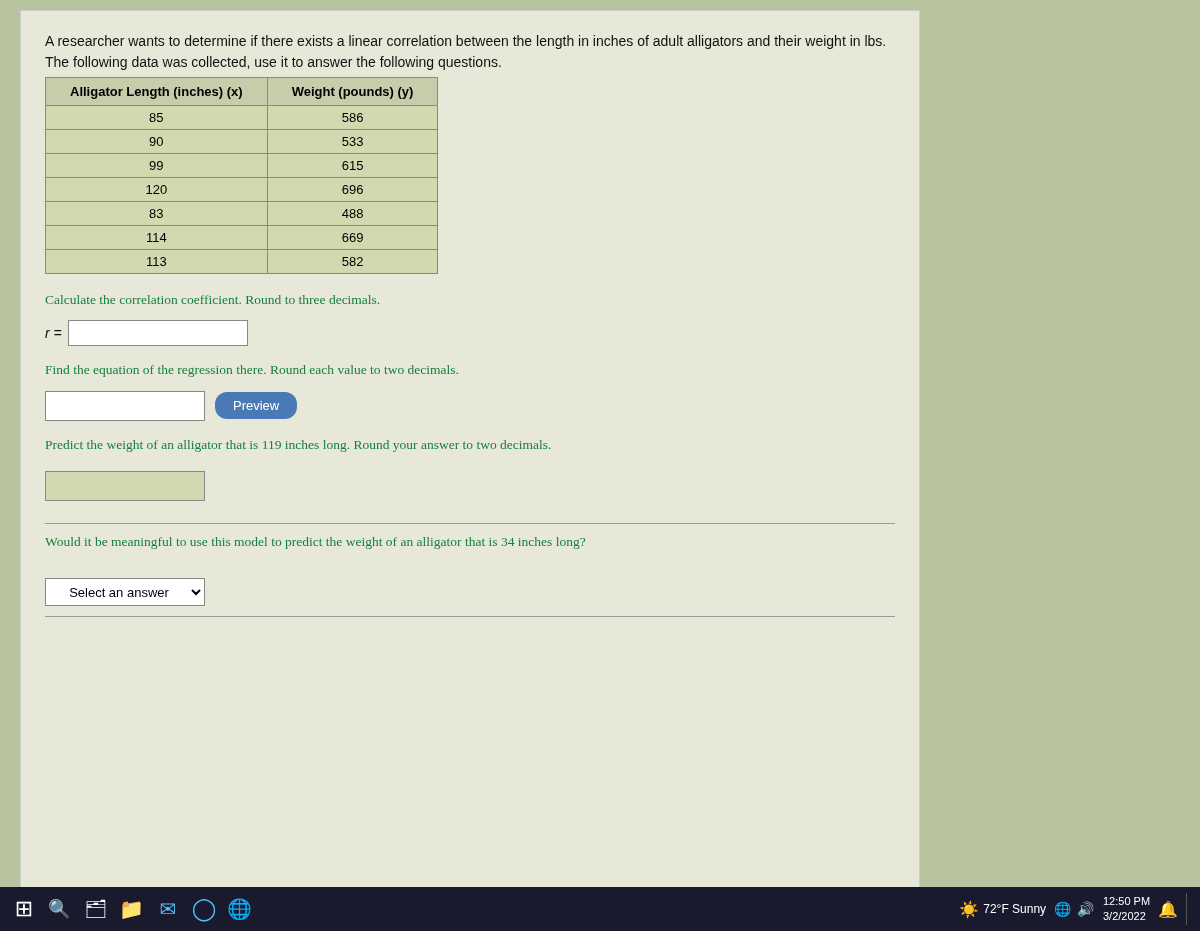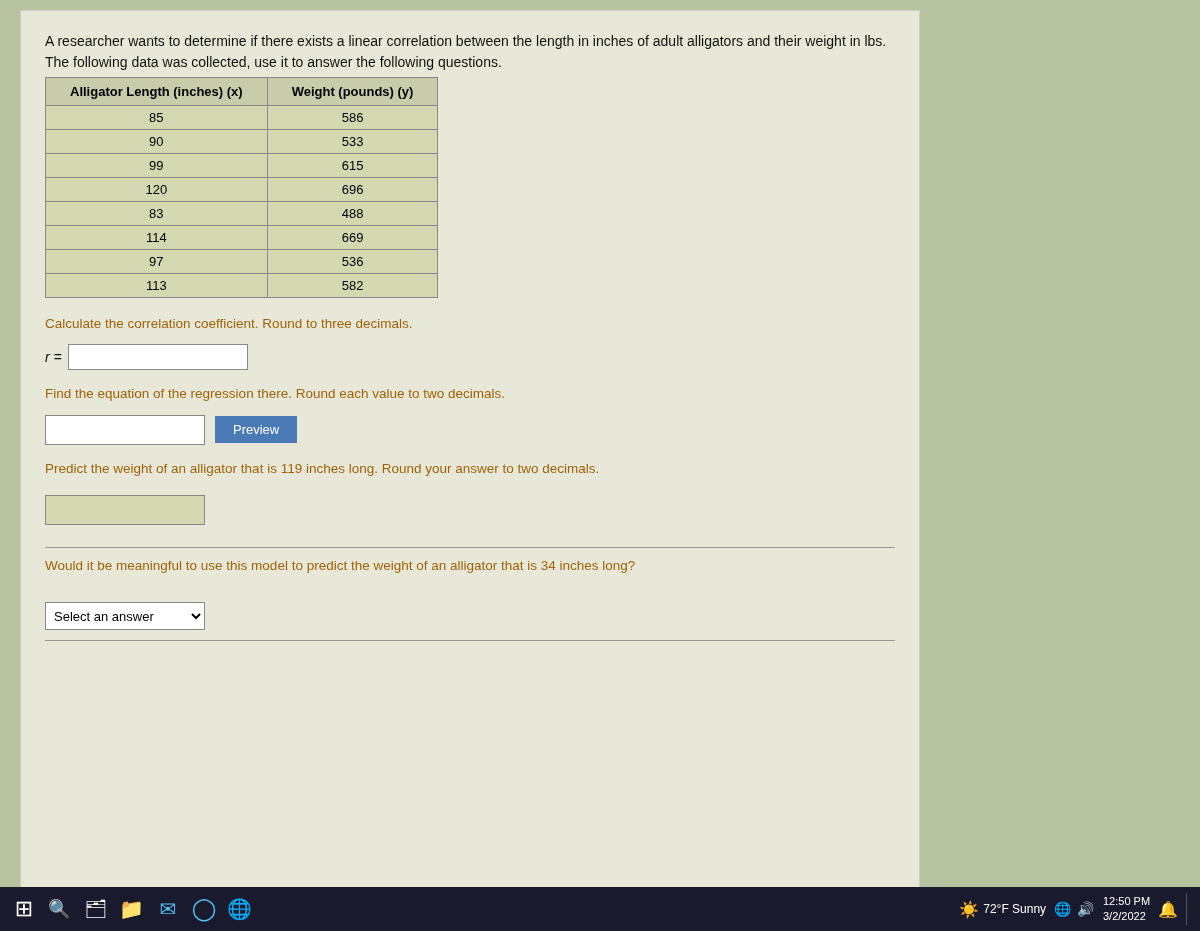--- a/index.html
+++ b/index.html
@@ -42,23 +42,24 @@
     }
     .data-table td {
       border: 1px solid #888;
       padding: 4px 11px;
       text-align: center;
       font-size: 13px;
       background: #d4d8b0;
     }
     .section-label {
       font-size: 13.5px;
-      color: #a16207;
+      color: #15803d;
       margin-bottom: 10px;
       line-height: 1.5;
+      font-family: Liberation Serif, serif;
     }
     .r-row {
       display: flex;
       align-items: center;
       margin-bottom: 14px;
       gap: 6px;
     }
     .r-label {
       font-size: 14px;
       font-style: italic;
@@ -86,21 +87,21 @@
       padding: 2px 4px;
       font-size: 13px;
     }
     .preview-btn {
       background: #4a7ab5;
       color: white;
       border: none;
       padding: 6px 18px;
       font-size: 13px;
       cursor: pointer;
-      border-radius: 0;
+      border-radius: 12px;
     }
     .predict-input {
       width: 160px;
       height: 30px;
       border: 1px solid #888;
       background: #d4d8b0;
       padding: 2px 4px;
       font-size: 13px;
       margin-bottom: 14px;
       margin-top: 6px;
@@ -110,20 +111,21 @@
       margin-bottom: 10px;
     }
     .select-dropdown {
       width: 160px;
       height: 28px;
       border: 1px solid #888;
       background: white;
       font-size: 13px;
       padding: 2px 4px;
       cursor: pointer;
+      text-align: center;
     }
     .why-label {
       font-size: 13.5px;
       color: #111;
       margin-top: 10px;
     }
     
     .taskbar {
       position: fixed;
       bottom: 0;
@@ -215,24 +217,20 @@
           <td>120</td>
           <td>696</td>
         </tr>
         <tr>
           <td>83</td>
           <td>488</td>
         </tr>
         <tr>
           <td>114</td>
           <td>669</td>
-        </tr>
-        <tr>
-          <td>97</td>
-          <td>536</td>
         </tr>
         <tr>
           <td>113</td>
           <td>582</td>
         </tr>
       </tbody>
   </table>
 
   <p class="section-label">Calculate the correlation coefficient. Round to three decimals.</p>
 

